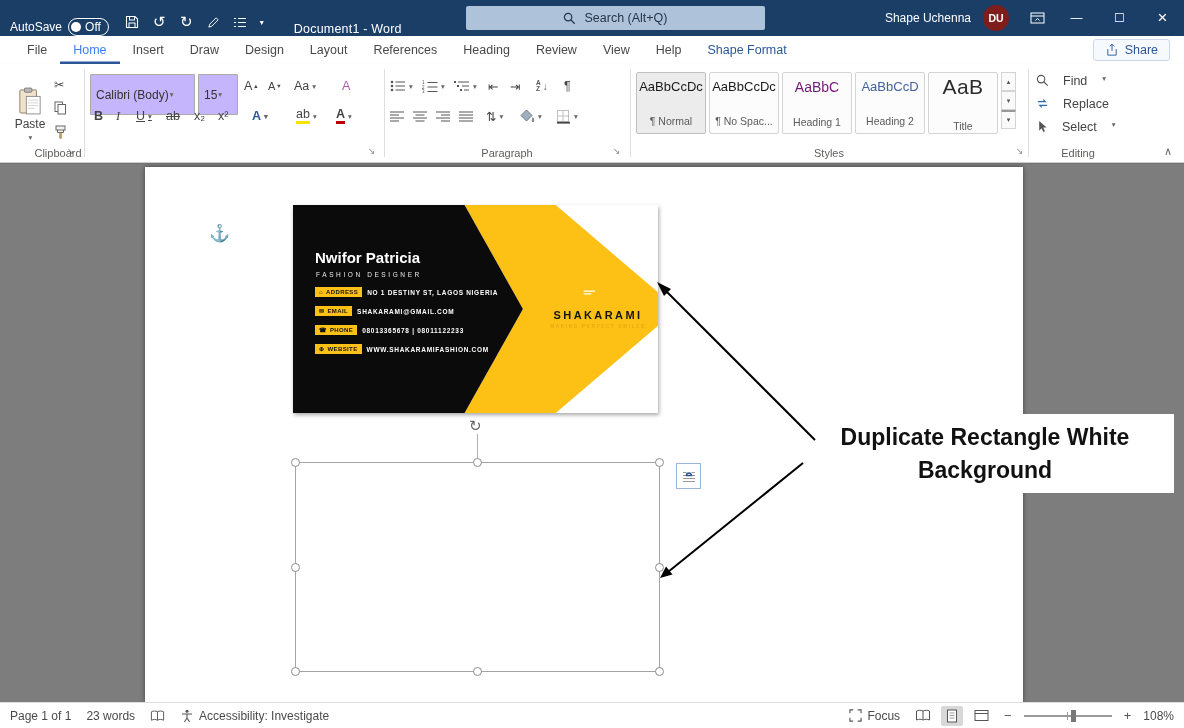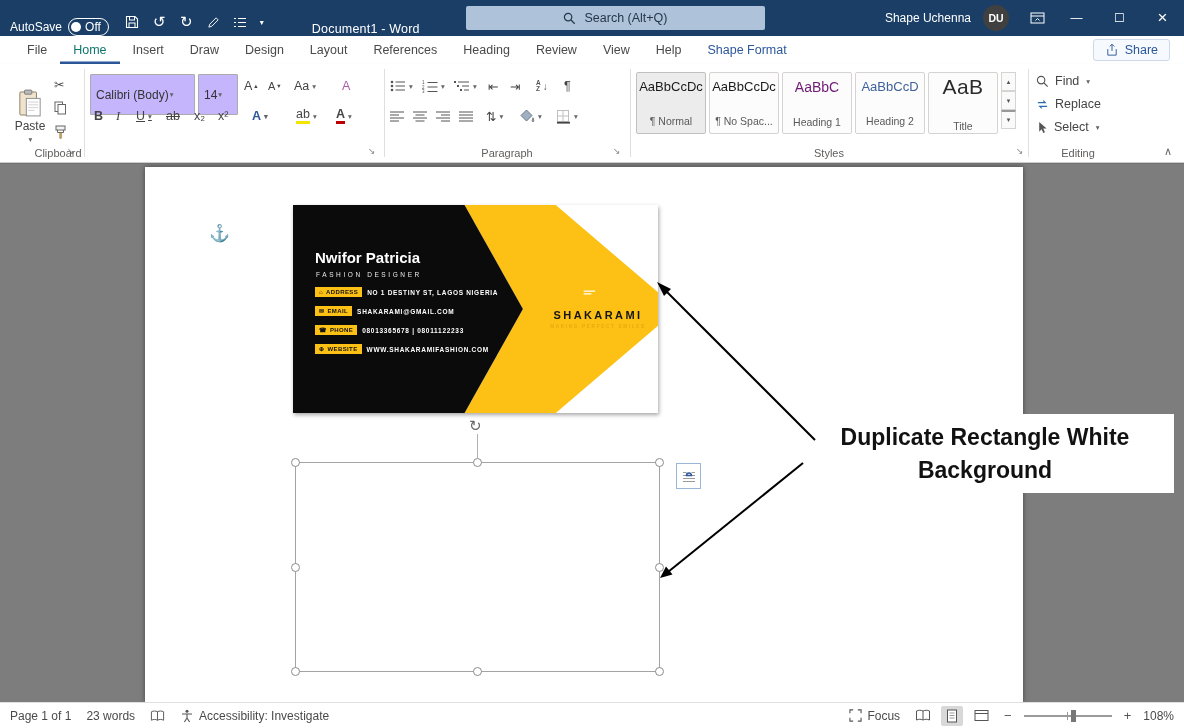--- a/index.html
+++ b/index.html
@@ -7,65 +7,65 @@
   .app{position:relative;width:1184px;height:728px}
 
   
   .titlebar{position:absolute;left:0;top:0;width:100%;height:36px;background:#1A3E66;color:#fff;font-size:12px;display:flex;align-items:center}
   .tb-left{display:flex;align-items:flex-end;height:100%}
   .autosave{display:flex;align-items:center;gap:6px;padding:0 10px}
   .toggle{display:flex;align-items:center;gap:4px;border:1px solid #fff;border-radius:9px;padding:1px 7px 1px 2px;cursor:default}
   .toggle-dot{width:10px;height:10px;border-radius:50%;background:#fff}
   .qatbtn{width:27px;height:28px;display:flex;align-items:center;justify-content:center;color:#fff;font-size:15px;border-radius:2px}
   .qat-more{font-size:8px;width:16px}
-  .doc-title{margin-left:42px;font-size:12.5px;letter-spacing:.2px}
+  .doc-title{margin-left:24px;font-size:12.5px;letter-spacing:.2px}
   .searchbox{position:absolute;left:466px;top:6px;width:299px;height:24px;background:#AEC3DA;border-radius:2px;display:flex;align-items:center;justify-content:center;gap:8px;color:#26364a;font-size:12.5px}
   .tb-right{position:absolute;right:0;top:0;height:36px;display:flex;align-items:center}
   .user-name{margin-right:12px}
-  .avatar{width:26px;height:26px;border-radius:50%;background:#404040;color:#fff;font-size:10.5px;display:flex;align-items:center;justify-content:center;margin-right:10px;font-weight:bold}
+  .avatar{width:26px;height:26px;border-radius:50%;background:#7f1d1d;color:#fff;font-size:10.5px;display:flex;align-items:center;justify-content:center;margin-right:10px;font-weight:bold}
   .winbtn{width:43px;height:36px;display:flex;align-items:center;justify-content:center;color:#fff;font-size:12px}
   .winbtn.close{font-size:17px}
   .ribopts{width:36px}
 
   
   .tabrow{position:absolute;left:0;top:36px;width:100%;height:28px;background:#fff;display:flex;align-items:stretch;padding-left:14px}
   .tab{display:flex;align-items:center;padding:0 13px;font-size:12.5px;color:#494949;cursor:default}
-  .tab.active{color:#0f766e;box-shadow:inset 0 -2.5px 0 #2B579A}
+  .tab.active{color:#3b82f6;box-shadow:inset 0 -2.5px 0 #2B579A}
   .tab.contextual{color:#2B579A}
   .share{margin-left:auto;margin-right:14px;align-self:center;display:flex;align-items:center;gap:6px;color:#2B579A;font-size:12.5px;border:1px solid #cdd9ea;border-radius:3px;padding:3px 11px;background:#f6faff}
 
   
   .ribbon{position:absolute;left:0;top:64px;width:100%;height:99px;background:#fff;border-bottom:1px solid #cfcdcb;box-shadow:0 1px 2px rgba(0,0,0,.12)}
   .vsep{position:absolute;top:5px;bottom:5px;width:1px;background:#e1dfdd}
   .glabel{position:absolute;bottom:3px;font-size:11px;color:#605e5c;text-align:center}
   .lnch{position:absolute;bottom:5px;width:13px;height:13px;display:flex;align-items:center;justify-content:center;color:#8a8886;font-size:9px}
   .rb{position:absolute;display:flex;align-items:center;justify-content:center;height:24px;color:#444;font-size:12.5px;gap:2px;border-radius:2px}
   .dd{font-size:7.5px;color:#666;margin-left:1px}
   .combo{position:absolute;height:41px;border:1px solid #ababab;background:#c4b5fd;display:flex;align-items:center;padding:0 5px;font-size:12px;color:#333;border-radius:1px}
   .row1{top:10px}.row2{top:40px}
-  .paste{position:absolute;left:8px;top:25px;width:44px;height:70px;display:flex;flex-direction:column;align-items:center;justify-content:flex-start;gap:2px;font-size:12px;color:#444;border-radius:2px}
+  .paste{position:absolute;left:8px;top:8px;width:44px;height:70px;display:flex;flex-direction:column;align-items:center;justify-content:flex-end;gap:2px;font-size:12px;color:#444;border-radius:2px}
   .clipcol{position:absolute;left:54px}
   .bold{font-weight:bold}
   .ital{font-style:italic;font-family:"Liberation Serif",serif}
   .und{text-decoration:underline}
   .strike{text-decoration:line-through}
   .fx{color:#2B579A;font-weight:bold}
   .hl{border-bottom:3px solid #f5e400;line-height:1;padding-bottom:1px}
   .fc{border-bottom:3px solid #c00000;line-height:1;padding-bottom:1px;font-weight:bold}
   .af sup{font-size:6.5px;vertical-align:super;color:#444}
   .sortbox{display:flex;flex-direction:column;font-size:6.5px;line-height:1;font-weight:bold;color:#555}
   .scard{position:absolute;top:8px;width:70px;height:62px;border:1px solid #d6d4d2;background:#fcfcfc;display:flex;flex-direction:column;align-items:center;justify-content:center;gap:21px;border-radius:2px}
   .scard.sel{background:#ececec;border-color:#c2c0be}
   .sname{font-size:10.5px;color:#5a5a5a;white-space:nowrap}
   .s0{font-size:13px;color:#1a1a1a}.s1{font-size:13px;color:#1a1a1a}
   .s2{font-size:14px;color:#701a75}.s3{font-size:13px;color:#41619c}
   .s4{font-size:21px;color:#2b2b2b;font-weight:300;letter-spacing:.5px}
   .scol{position:absolute;left:1001px;width:15px}
   .scolbtn{height:19px;display:flex;align-items:center;justify-content:center;border:1px solid #d6d4d2;font-size:7px;color:#555;background:#fafafa}
-  .erow{position:absolute;left:1036px;display:flex;align-items:center;gap:6px;font-size:12.5px;color:#444}
+  .erow{position:absolute;left:1036px;display:flex;gap:14px;font-size:12.5px;color:#444}
   .collapse{position:absolute;right:12px;bottom:4px;color:#666;font-size:11px}
 
   
   .doc-area{position:absolute;left:0;top:164px;width:1184px;height:538px;background:#7d7d7d;overflow:hidden}
   .page{position:absolute;left:145px;top:3px;width:878px;height:535px;background:#fff;box-shadow:0 0 5px rgba(0,0,0,.45)}
   .anchor{position:absolute;left:64px;top:56px;color:#2e6da4;font-size:17px}
 
   
   .card{position:absolute;left:148px;top:38px;width:365px;height:208px;background:#fff;box-shadow:1px 2px 4px rgba(0,0,0,.35)}
   .card-yellow{position:absolute;inset:0;background:#FDC116;clip-path:polygon(47% 0,72% 0,100% 42%,100% 58%,72% 100%,47% 100%,63% 50%)}
@@ -233,21 +233,21 @@
         <span>↘</span>
       </span>
     <span class="glabel" style="left:16px;width:84px">Clipboard</span>
     <span class="vsep" style="left:84px"></span>
 
     <div class="combo row1" style="left:90px;width:105px">
       <span>Calibri (Body)</span>
       <span class="dd">▾</span>
     </div>
     <div class="combo row1" style="left:198px;width:40px">
-      <span>14</span>
+      <span>15</span>
       <span class="dd">▾</span>
     </div>
     <span class="rb row1 af" style="left:244px">
         <span>A</span>
         <sup>▴</sup>
       </span>
     <span class="rb row1 af" style="left:268px">
         <span style="font-size:11px">A</span>
         <sup>▾</sup>
       </span>

